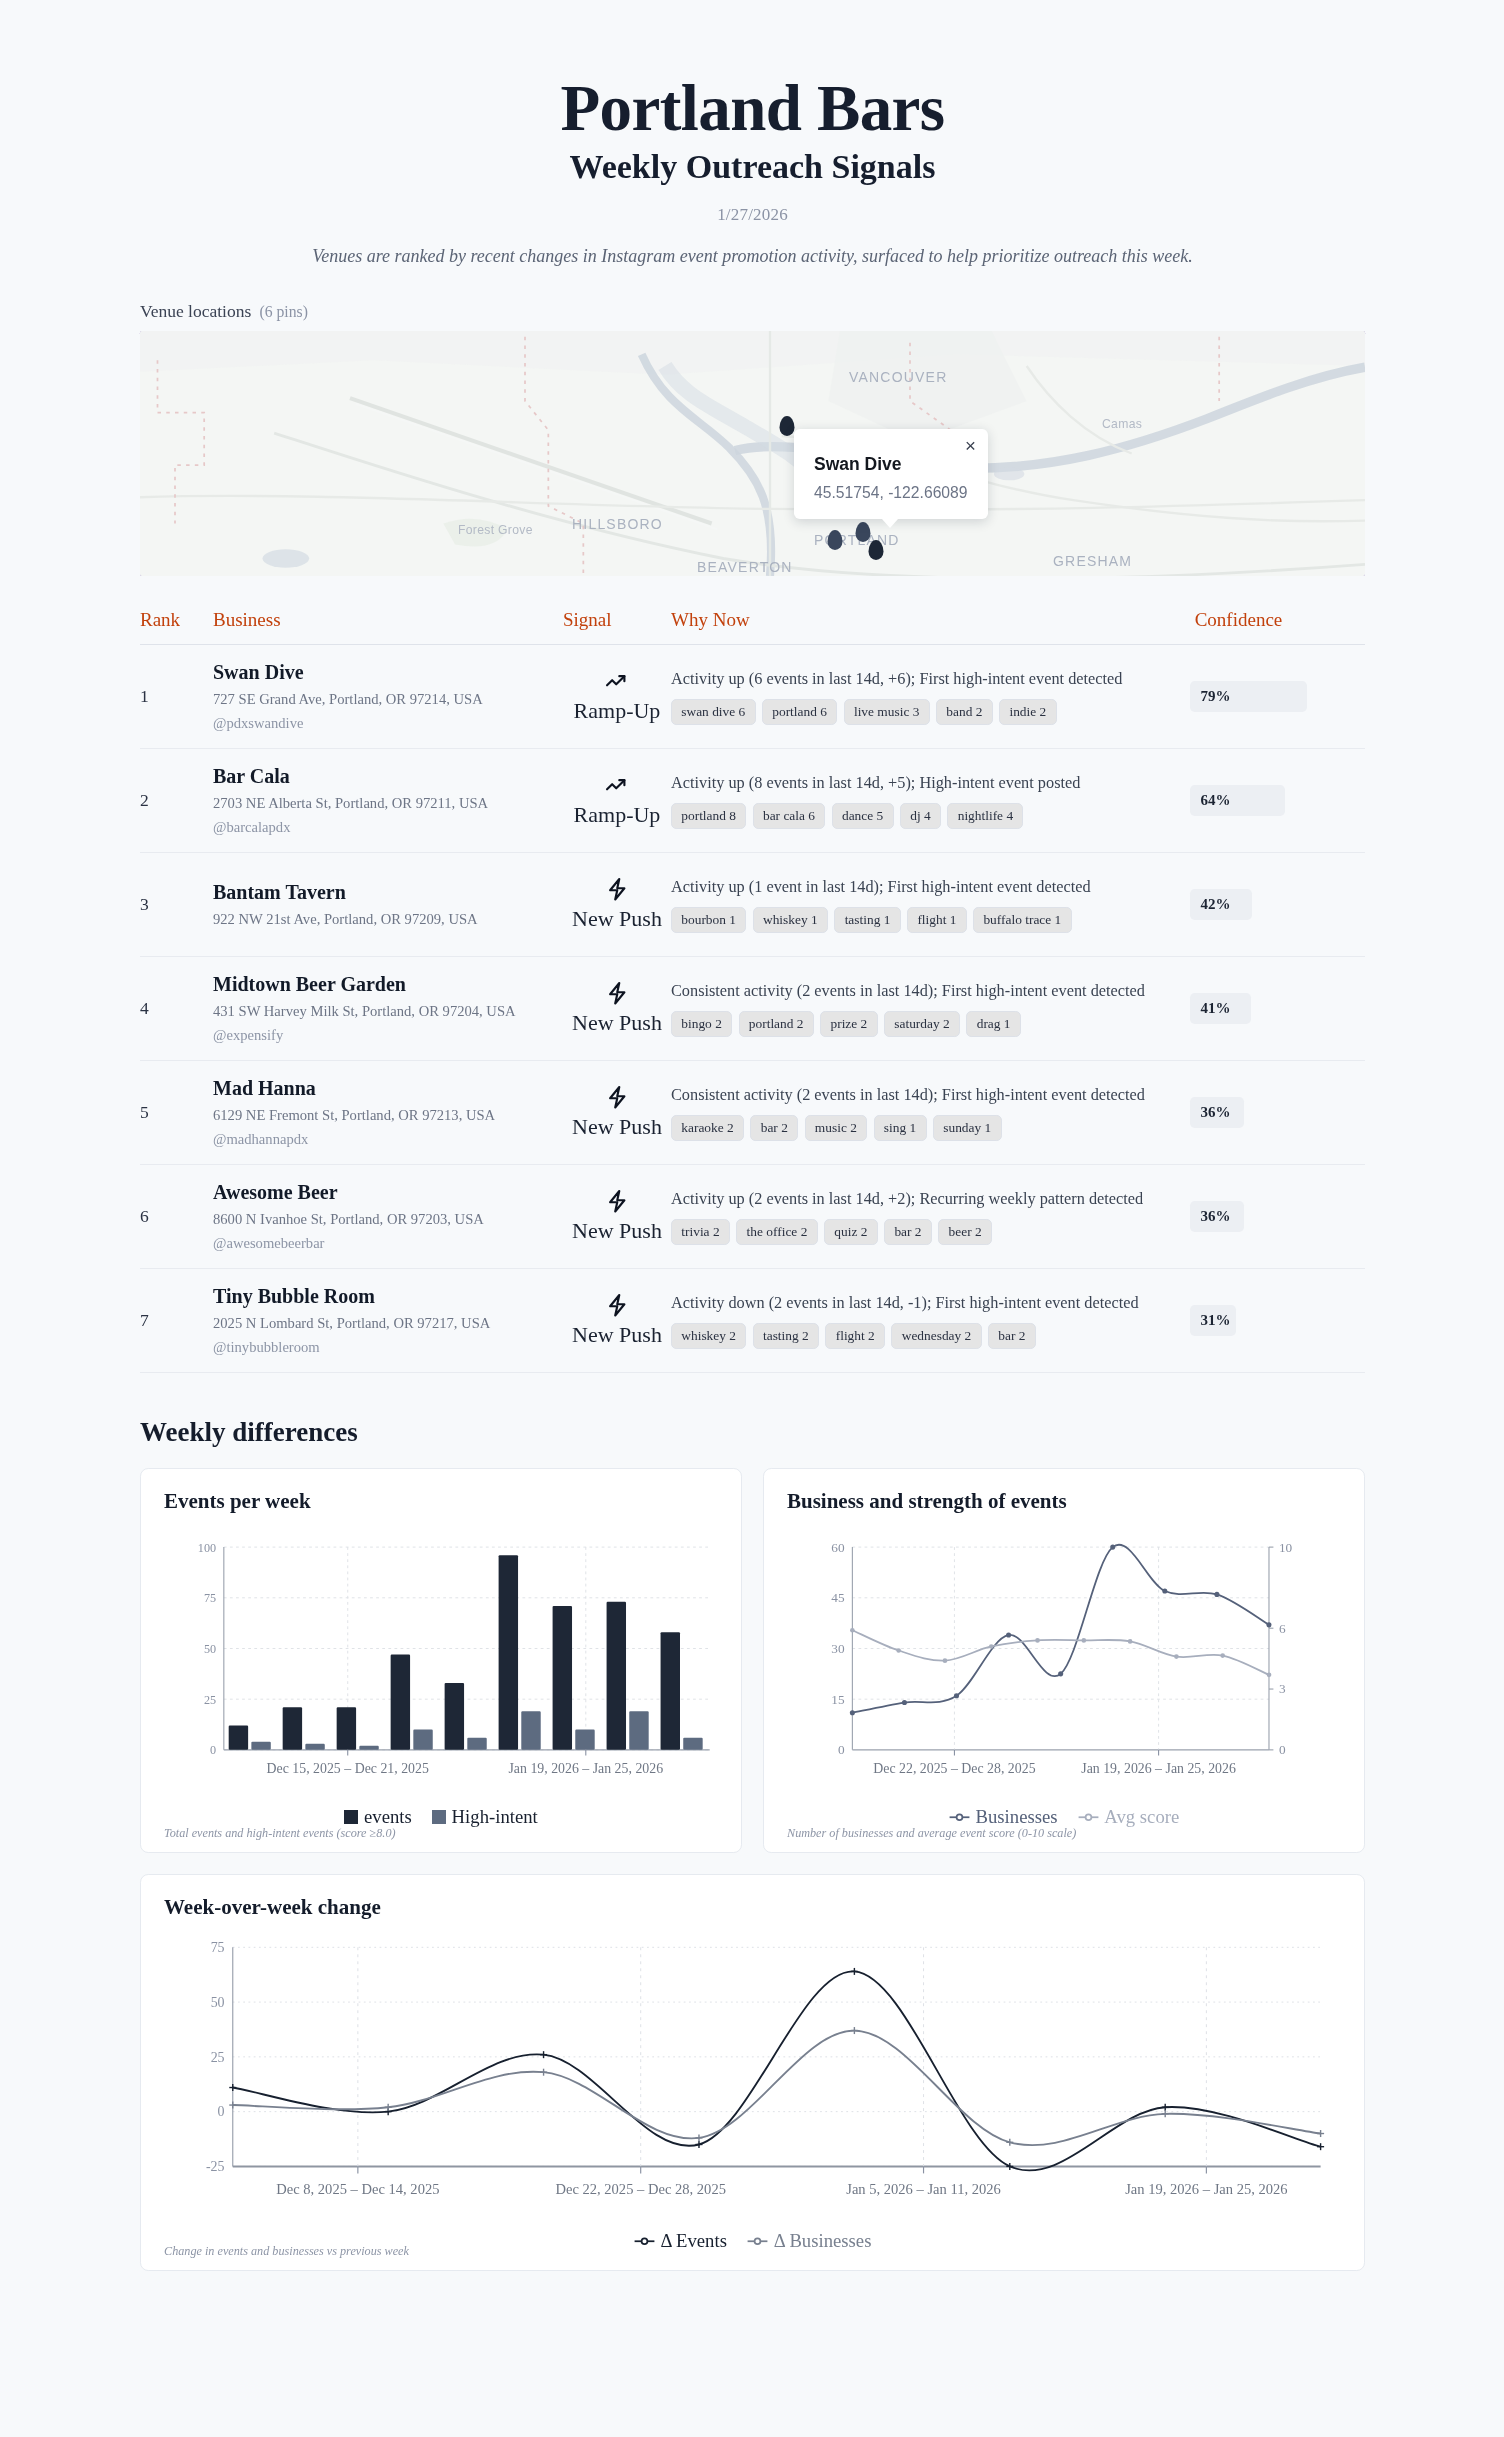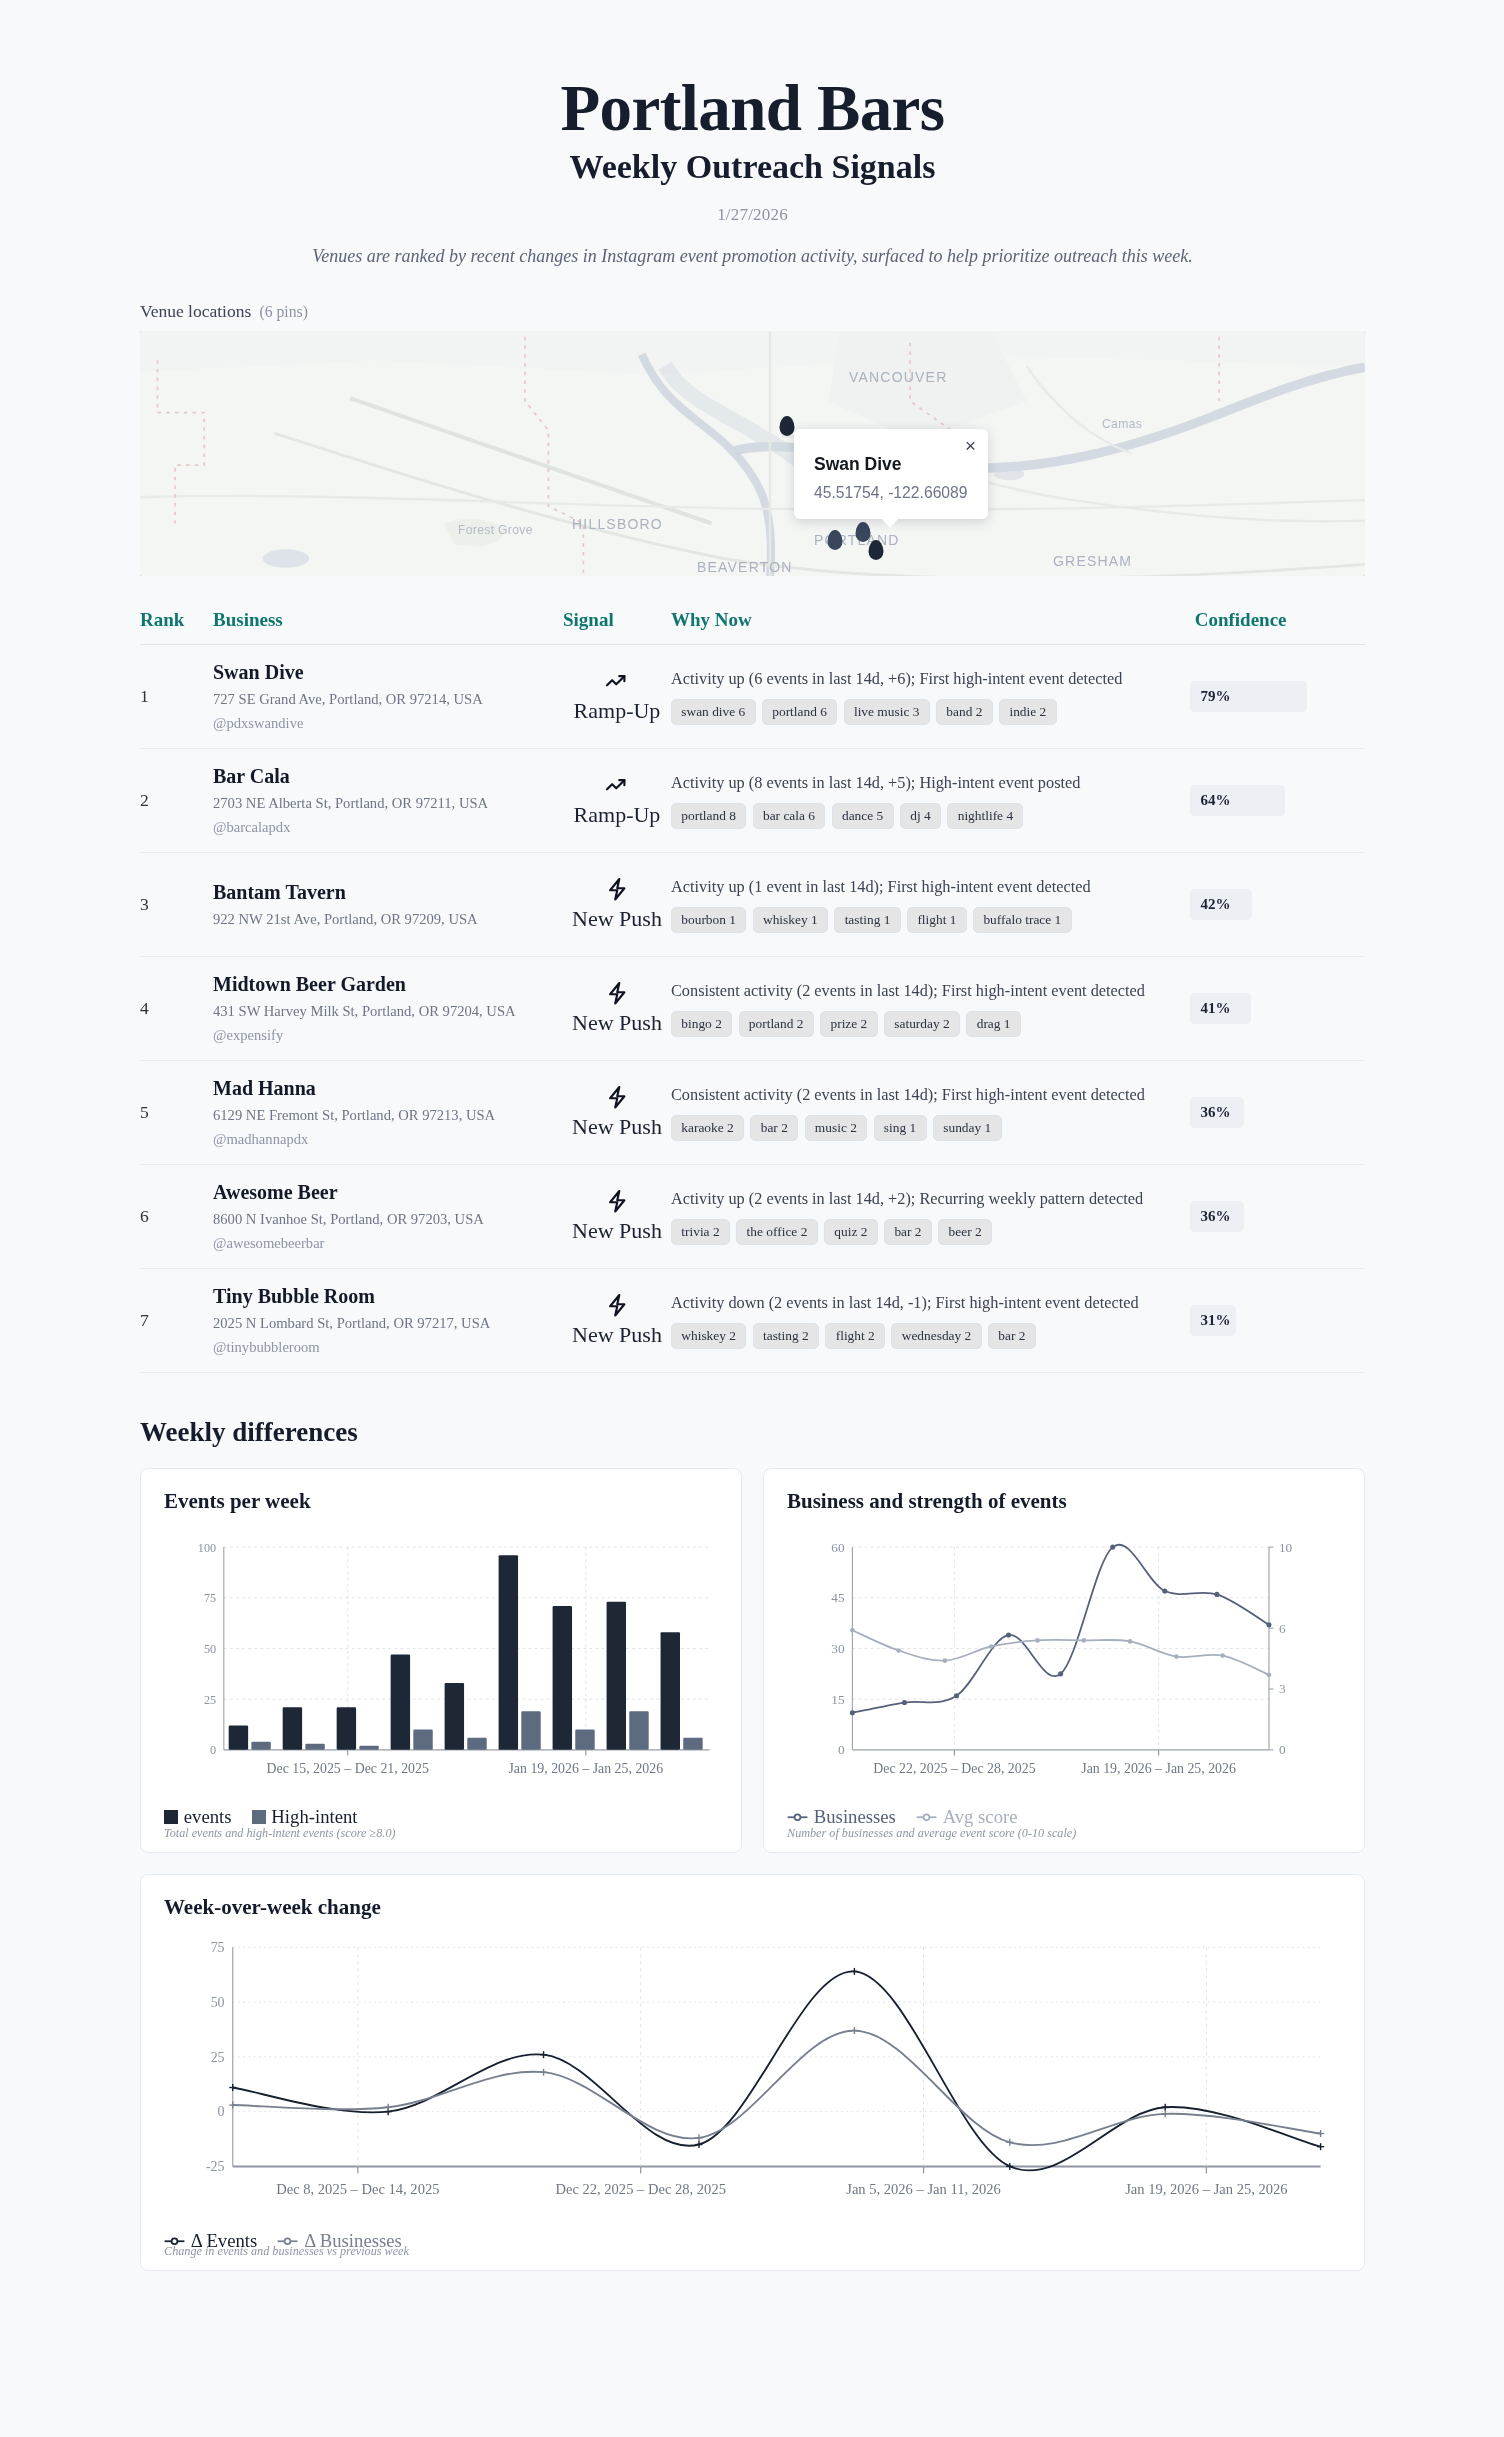--- a/index.html
+++ b/index.html
@@ -100,21 +100,21 @@
     border-left: 8.7px solid transparent; border-right: 8.7px solid transparent;
     border-top: 9.3px solid #fff;
   }
 
   
   .table { margin: 33px 140px 0 140px; }
   .thead {
     display: flex; align-items: flex-end;
     padding: 0 0 13px 0;
     border-bottom: 1.2px solid #dfe3ea;
-    font-weight: 700; font-size: 19px; color: #0f766e;
+    font-weight: 400; font-size: 19px; color: #c2410c;
   }
   .c-rank   { width: 73px; flex: none; }
   .c-biz    { width: 350px; flex: none; }
   .c-sig    { width: 108px; flex: none; }
   .c-why    { flex: 1 1 auto; min-width: 0; padding-right: 17.5px;}
   .c-conf   { width: 175px; flex: none; text-align: left; }
   .thead .c-conf { text-align: left; padding-left: 4.7px; }
 
   .trow {
     display: flex; align-items: center;
@@ -168,21 +168,21 @@
     min-width: 0;
     position: relative;
   }
   .card-title { font-size: 21px; font-weight: 700; color: #141c2b; }
   .card-note {
     font-size: 12.2px; font-style: italic; color: #8d95a6;
     position: absolute; left: 23px; bottom: 10.5px;
   }
   .plot { position: relative; margin-top: 13px; }
   .legend {
-    display: flex; justify-content: flex-start; gap: 20px;
+    display: flex; justify-content: center; gap: 20px;
     margin-top: 3.5px; font-size: 18.7px;
   }
   .legend-item { display: flex; align-items: center; gap: 5.8px; }
   .swatch { width: 14px; height: 14px; display:inline-block; }
   .legend-line { width: 21px; height: 10.5px; }
   .axis-num { font-size: 22px; fill: #8a92a3; font-family: "Liberation Serif", serif; }
   .wide-card { margin: 21px 140px 0 140px; }
 </style>
 </head>
 <body>

